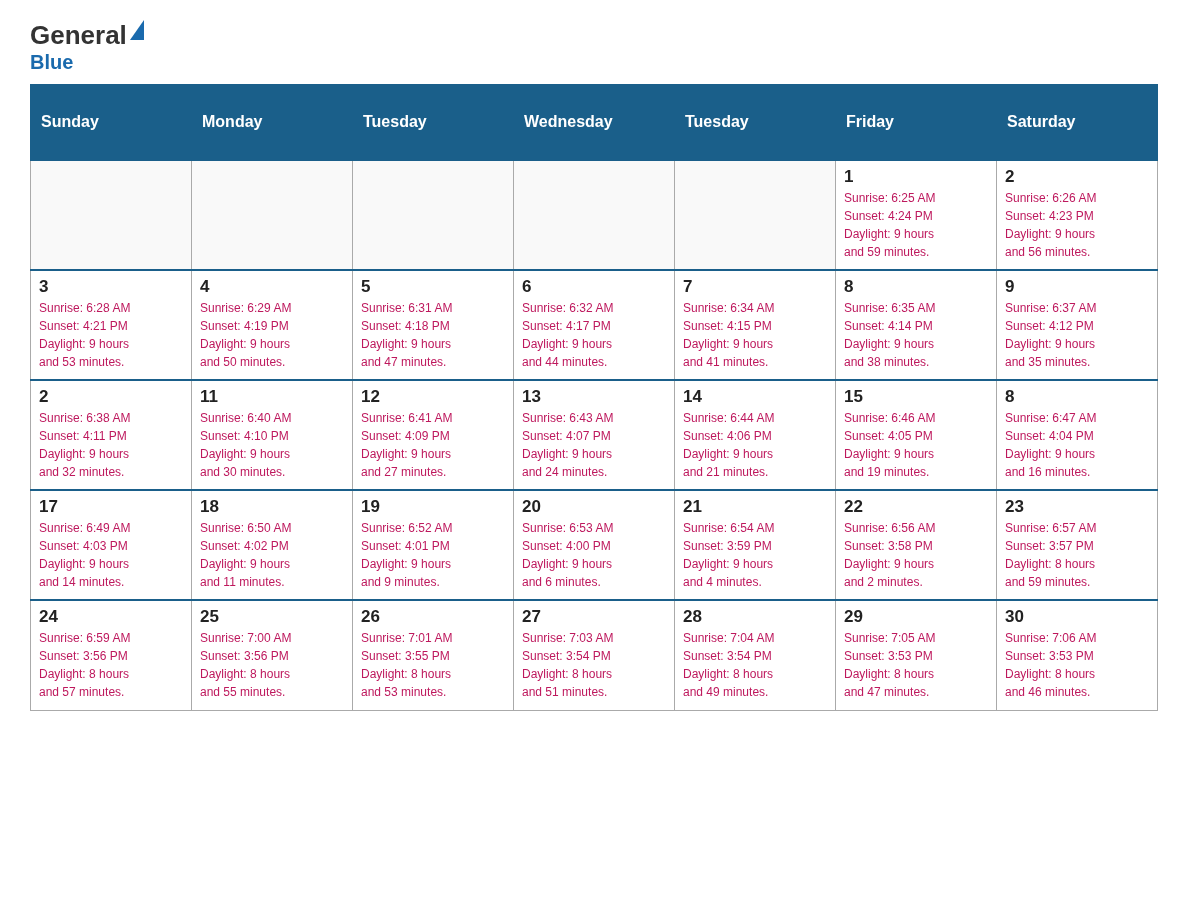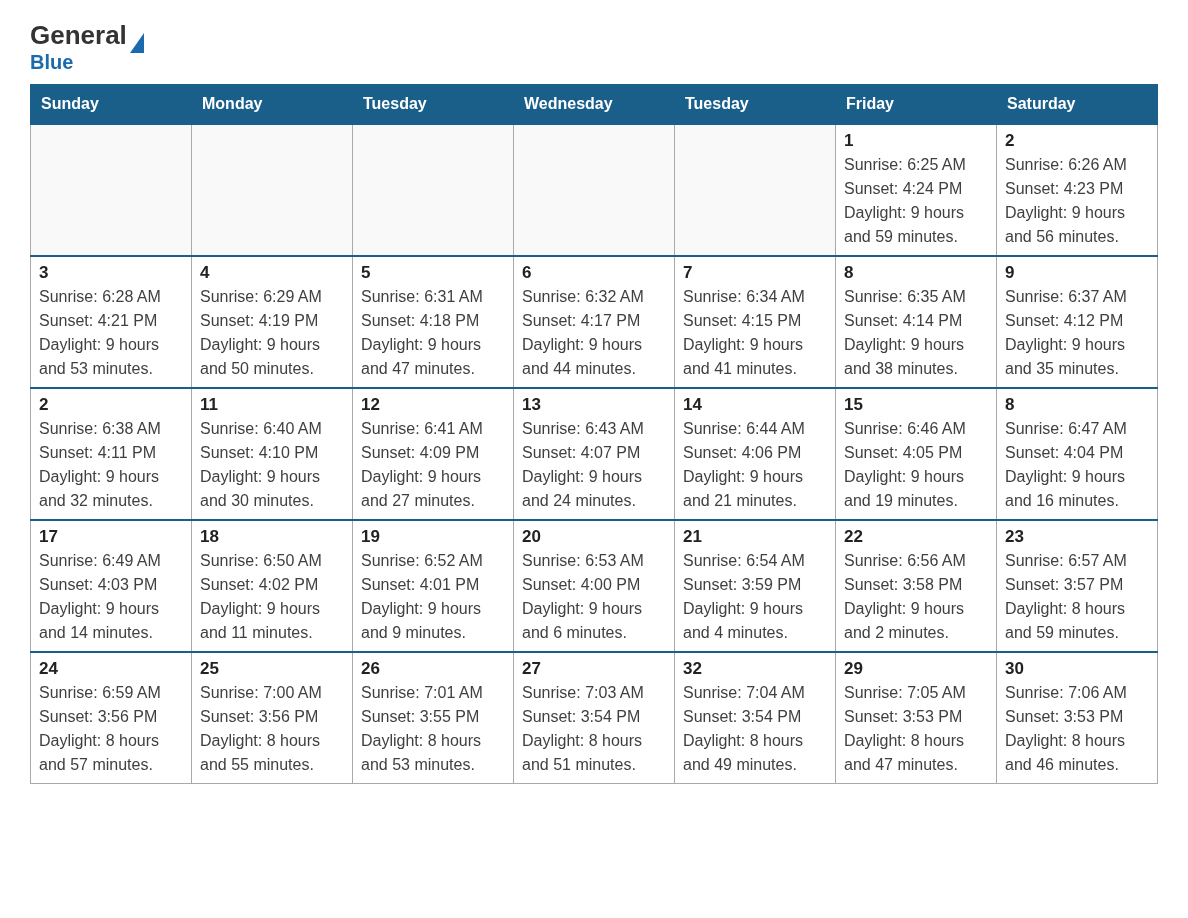--- a/index.html
+++ b/index.html
@@ -33,21 +33,21 @@
     .calendar {
       width: 100%;
       border-collapse: collapse;
       margin-top: 10px;
     }
     .calendar th {
       background-color: #1a5f8a;
       color: white;
       font-size: 16px;
       font-weight: bold;
-      padding: 10px 10px;
+      padding: 28px 10px;
       text-align: left;
       border: 1px solid #1a5f8a;
     }
     .calendar td {
       border: 1px solid #aaa;
       vertical-align: top;
       padding: 6px 8px;
       width: calc(100% / 7);
       min-height: 110px;
       height: 110px;
@@ -56,35 +56,35 @@
       border-top: 2px solid #1a5f8a;
     }
     .day-number {
       font-size: 17px;
       font-weight: bold;
       color: #222;
       display: block;
       margin-bottom: 2px;
     }
     .day-info {
-      font-size: 16px;
-      color: #404040;
+      font-size: 12px;
+      color: #be185d;
       line-height: 1.5;
     }
     .empty-cell {
       background: #f9f9f9;
     }
     .logo-container {
       display: flex;
       flex-direction: column;
       align-items: flex-start;
     }
     .logo-top {
       display: flex;
-      align-items: flex-end;
+      align-items: flex-start;
     }
     .logo-general {
       font-size: 26px;
       font-weight: bold;
       color: #333;
     }
     .logo-triangle {
       display: inline-block;
       width: 0;
       height: 0;
@@ -244,21 +244,21 @@
         </td>
         <td>
           <span class="day-number">26</span>
           <div class="day-info">Sunrise: 7:01 AM<br>Sunset: 3:55 PM<br>Daylight: 8 hours<br>and 53 minutes.</div>
         </td>
         <td>
           <span class="day-number">27</span>
           <div class="day-info">Sunrise: 7:03 AM<br>Sunset: 3:54 PM<br>Daylight: 8 hours<br>and 51 minutes.</div>
         </td>
         <td>
-          <span class="day-number">32</span>
+          <span class="day-number">28</span>
           <div class="day-info">Sunrise: 7:04 AM<br>Sunset: 3:54 PM<br>Daylight: 8 hours<br>and 49 minutes.</div>
         </td>
         <td>
           <span class="day-number">29</span>
           <div class="day-info">Sunrise: 7:05 AM<br>Sunset: 3:53 PM<br>Daylight: 8 hours<br>and 47 minutes.</div>
         </td>
         <td>
           <span class="day-number">30</span>
           <div class="day-info">Sunrise: 7:06 AM<br>Sunset: 3:53 PM<br>Daylight: 8 hours<br>and 46 minutes.</div>
         </td>

